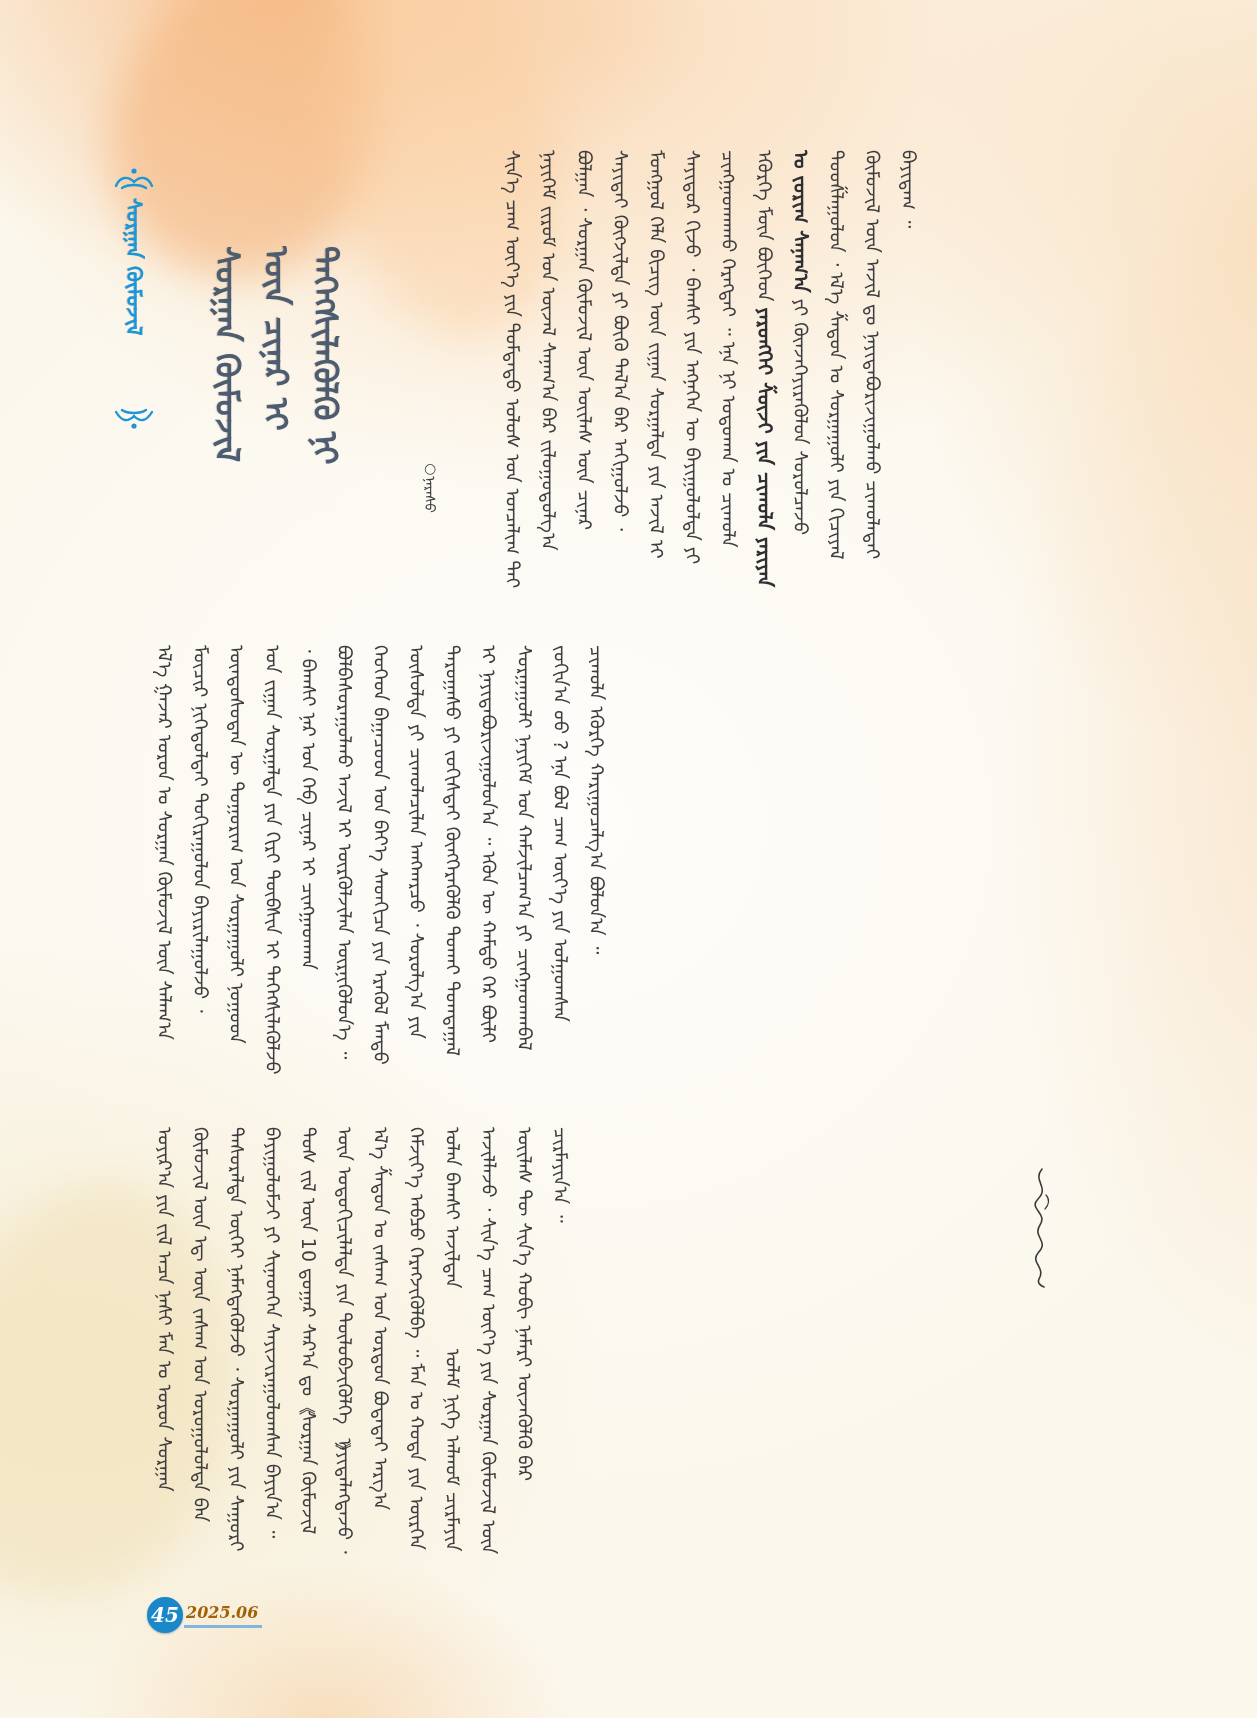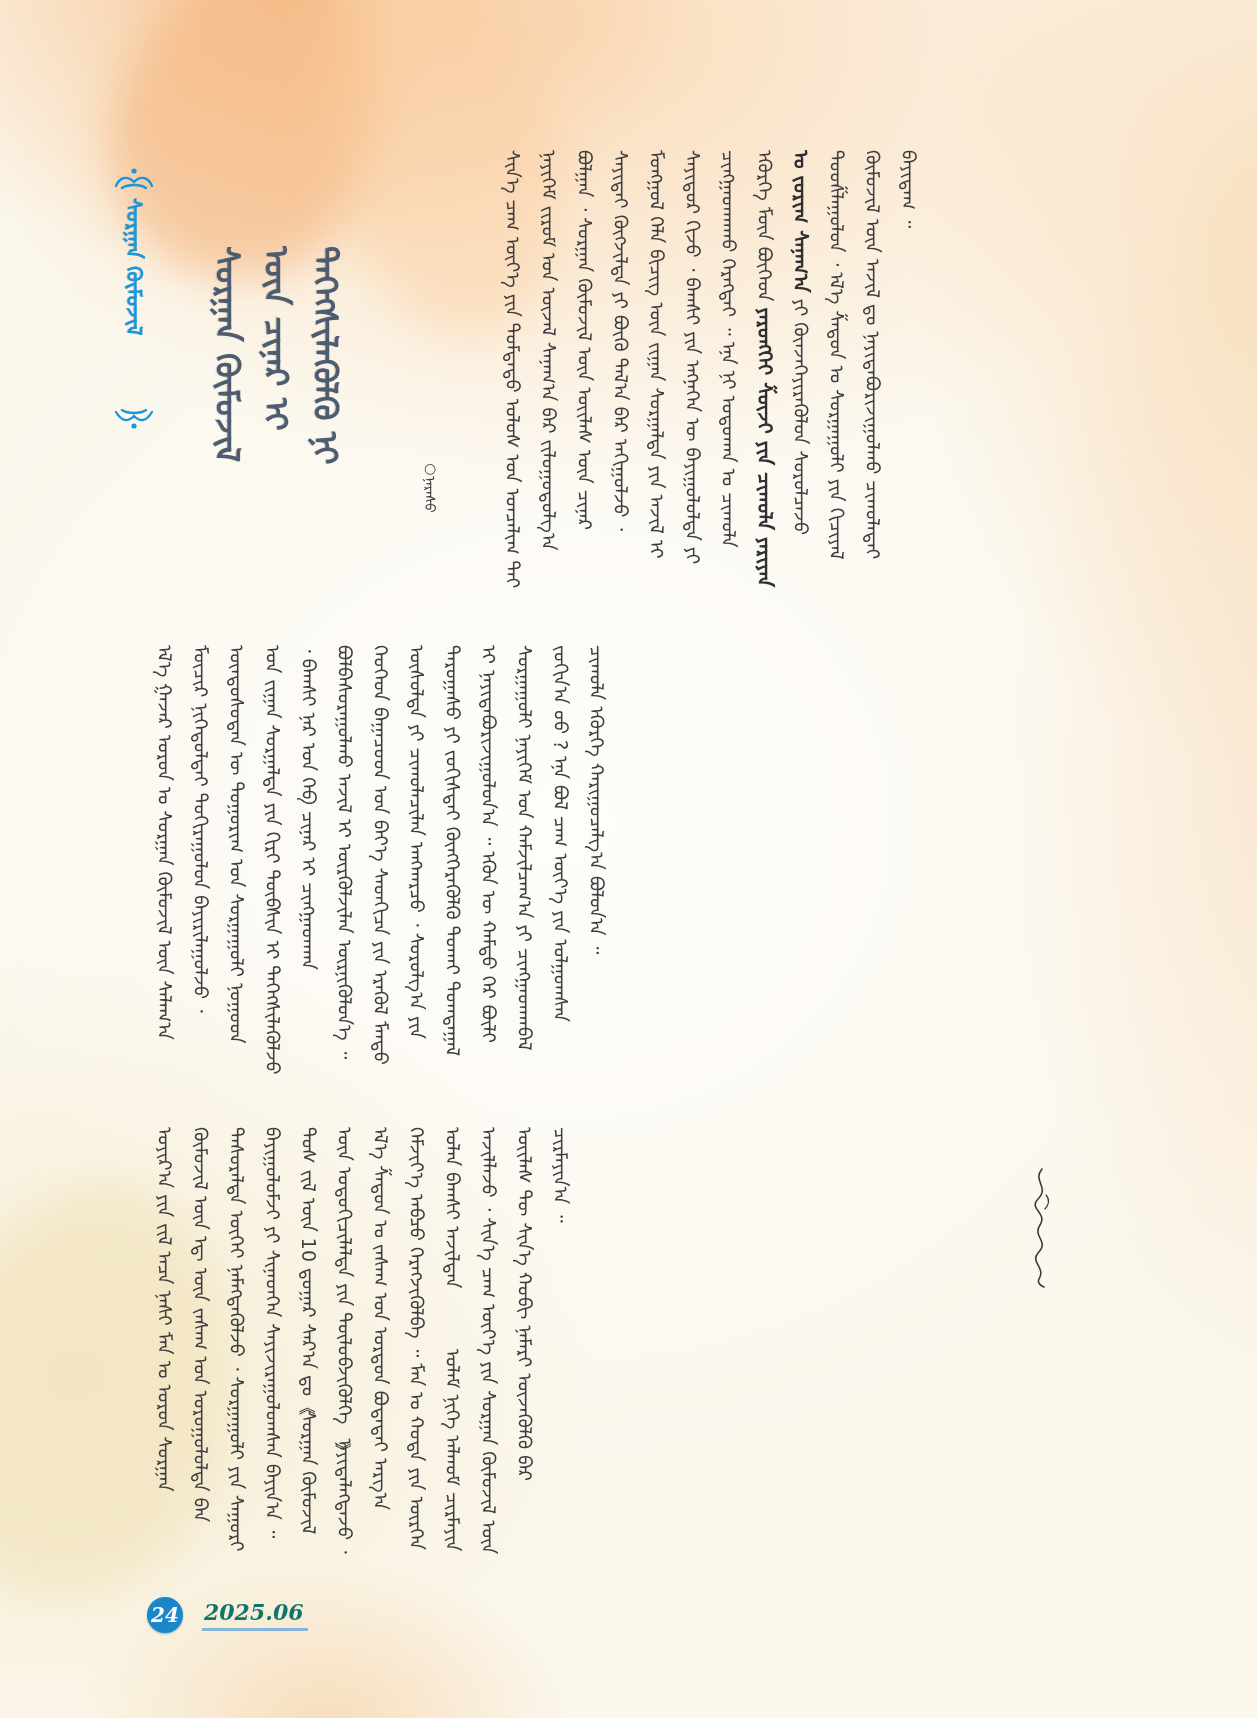--- a/index.html
+++ b/index.html
@@ -69,22 +69,22 @@
   .page-circle{
     width:36px;height:36px;border-radius:50%;background:#1b86c8;
     display:flex;align-items:center;justify-content:center;
     box-shadow:0 1px 2px rgba(20,90,140,.4);
   }
   .page-circle span{
     color:#ffffff;font-family:"DejaVu Serif",serif;font-weight:bold;
     font-size:20px;font-style:italic;
   }
   .issue{
-    margin-left:19px;font-family:"DejaVu Serif",serif;font-weight:bold;font-style:italic;
-    font-size:22px;color:#0f766e;
+    margin-left:1px;font-family:"DejaVu Serif",serif;font-weight:bold;font-style:italic;
+    font-size:16px;color:#a16207;
     border-bottom:3px solid #85b4dc;padding:0 4px 3px 2px;
   }
 </style>
 </head>
 <body>
 
 <div class="page">
   <div class="bg"></div>
   <div class="leaf leaf-a"></div>
   <div class="leaf leaf-b"></div>
@@ -118,17 +118,17 @@
 
   <div class="vtext band band-c"><span>ᠣᠶᠢᠷ᠎ᠠ ᠶᠢᠨ ᠵᠢᠯ ᠠᠴᠠ ᠨᠠᠰᠢ ᠮᠠᠨ ᠤ ᠣᠷᠣᠨ ᠰᠤᠷᠭᠠᠨ ᠬᠦᠮᠦᠵᠢᠯ ᠦᠨ ᠡᠳ᠋ ᠦᠨ ᠵᠠᠰᠠᠭ ᠤᠨ ᠣᠷᠣᠭᠤᠯᠤᠯᠲᠠ ᠪᠠᠨ ᠲᠠᠰᠤᠷᠠᠯᠲᠠ ᠦᠭᠡᠢ ᠨᠡᠮᠡᠭᠳᠡᠭᠦᠯᠵᠦ ᠂ ᠰᠤᠷᠭᠠᠭᠤᠯᠢ ᠶᠢᠨ ᠰᠠᠭᠤᠷᠢ ᠪᠠᠶᠢᠭᠤᠯᠤᠮᠵᠢ ᠶᠢ ᠰᠢᠨᠡᠳᠬᠡᠨ ᠰᠠᠶᠢᠵᠢᠷᠠᠭᠤᠯᠤᠭᠰᠠᠨ ᠪᠠᠶᠢᠨ᠎ᠠ ᠃ ᠲᠤᠰ ᠵᠢᠯ ᠦᠨ 10 ᠳ᠋ᠤᠭᠠᠷ ᠰᠠᠷ᠎ᠠ ᠳᠤ </span><span>《 ᠰᠤᠷᠭᠠᠨ ᠬᠦᠮᠦᠵᠢᠯ ᠦᠨ ᠣᠳᠣᠬᠢᠴᠢᠯᠠᠯᠲᠠ ᠶᠢᠨ ᠲᠥᠯᠥᠪᠵᠢᠭᠦᠯᠭᠡ 》</span><span> ᠨᠡᠶᠢᠲᠡᠯᠡᠭᠳᠡᠵᠦ ᠂ ᠡᠯ᠎ᠡ ᠱᠠᠲᠤᠨ ᠤ ᠵᠠᠰᠠᠭ ᠤᠨ ᠣᠷᠳᠣᠨ ᠪᠣᠳᠠᠲᠠᠢ ᠠᠷᠭ᠎ᠠ ᠬᠡᠮᠵᠢᠶ᠎ᠡ ᠠᠪᠴᠤ ᠬᠡᠷᠡᠭᠵᠢᠭᠦᠯᠪᠡ ᠃ ᠮᠠᠨ ᠤ ᠬᠣᠲᠠ ᠶᠢᠨ ᠥᠷᠭᠡᠨ ᠣᠯᠠᠨ ᠪᠠᠭᠰᠢ ᠠᠵᠢᠯᠲᠠᠨ          ᠤᠯᠠᠮ ᠨᠢᠭᠡ ᠠᠯᠬᠤᠮ ᠴᠢᠷᠮᠠᠶᠢᠨ ᠠᠵᠢᠯᠯᠠᠵᠤ ᠂ ᠰᠢᠨ᠎ᠡ ᠴᠠᠭ ᠦᠶ᠎ᠡ ᠶᠢᠨ ᠰᠤᠷᠭᠠᠨ ᠬᠦᠮᠦᠵᠢᠯ ᠦᠨ ᠦᠢᠯᠡᠰ ᠲᠦ ᠰᠢᠨ᠎ᠡ ᠬᠤᠪᠢ ᠨᠡᠮᠡᠷᠢ ᠦᠵᠡᠭᠦᠯᠬᠦ ᠪᠡᠷ ᠴᠢᠷᠮᠠᠶᠢᠨ᠎ᠠ ᠃ </span></div>
 
   <svg class="inscription" viewBox="0 0 36 125">
     <path d="M20,4 C10,16 28,22 16,34 C6,44 26,48 18,60 C10,72 28,76 16,88 C8,98 24,102 17,114 C15,118 19,121 22,122" fill="none" stroke="#3a3a3c" stroke-width="1.6" stroke-linecap="round"></path>
     <path d="M24,30 C28,34 27,40 23,44" fill="none" stroke="#3a3a3c" stroke-width="1.2" stroke-linecap="round"></path>
   </svg>
 
   <div class="footer">
     <div class="page-circle">
-      <span>24</span>
+      <span>45</span>
     </div>
     <span class="issue">2025.06</span>
   </div>
 </div>
 
 </body></html>

